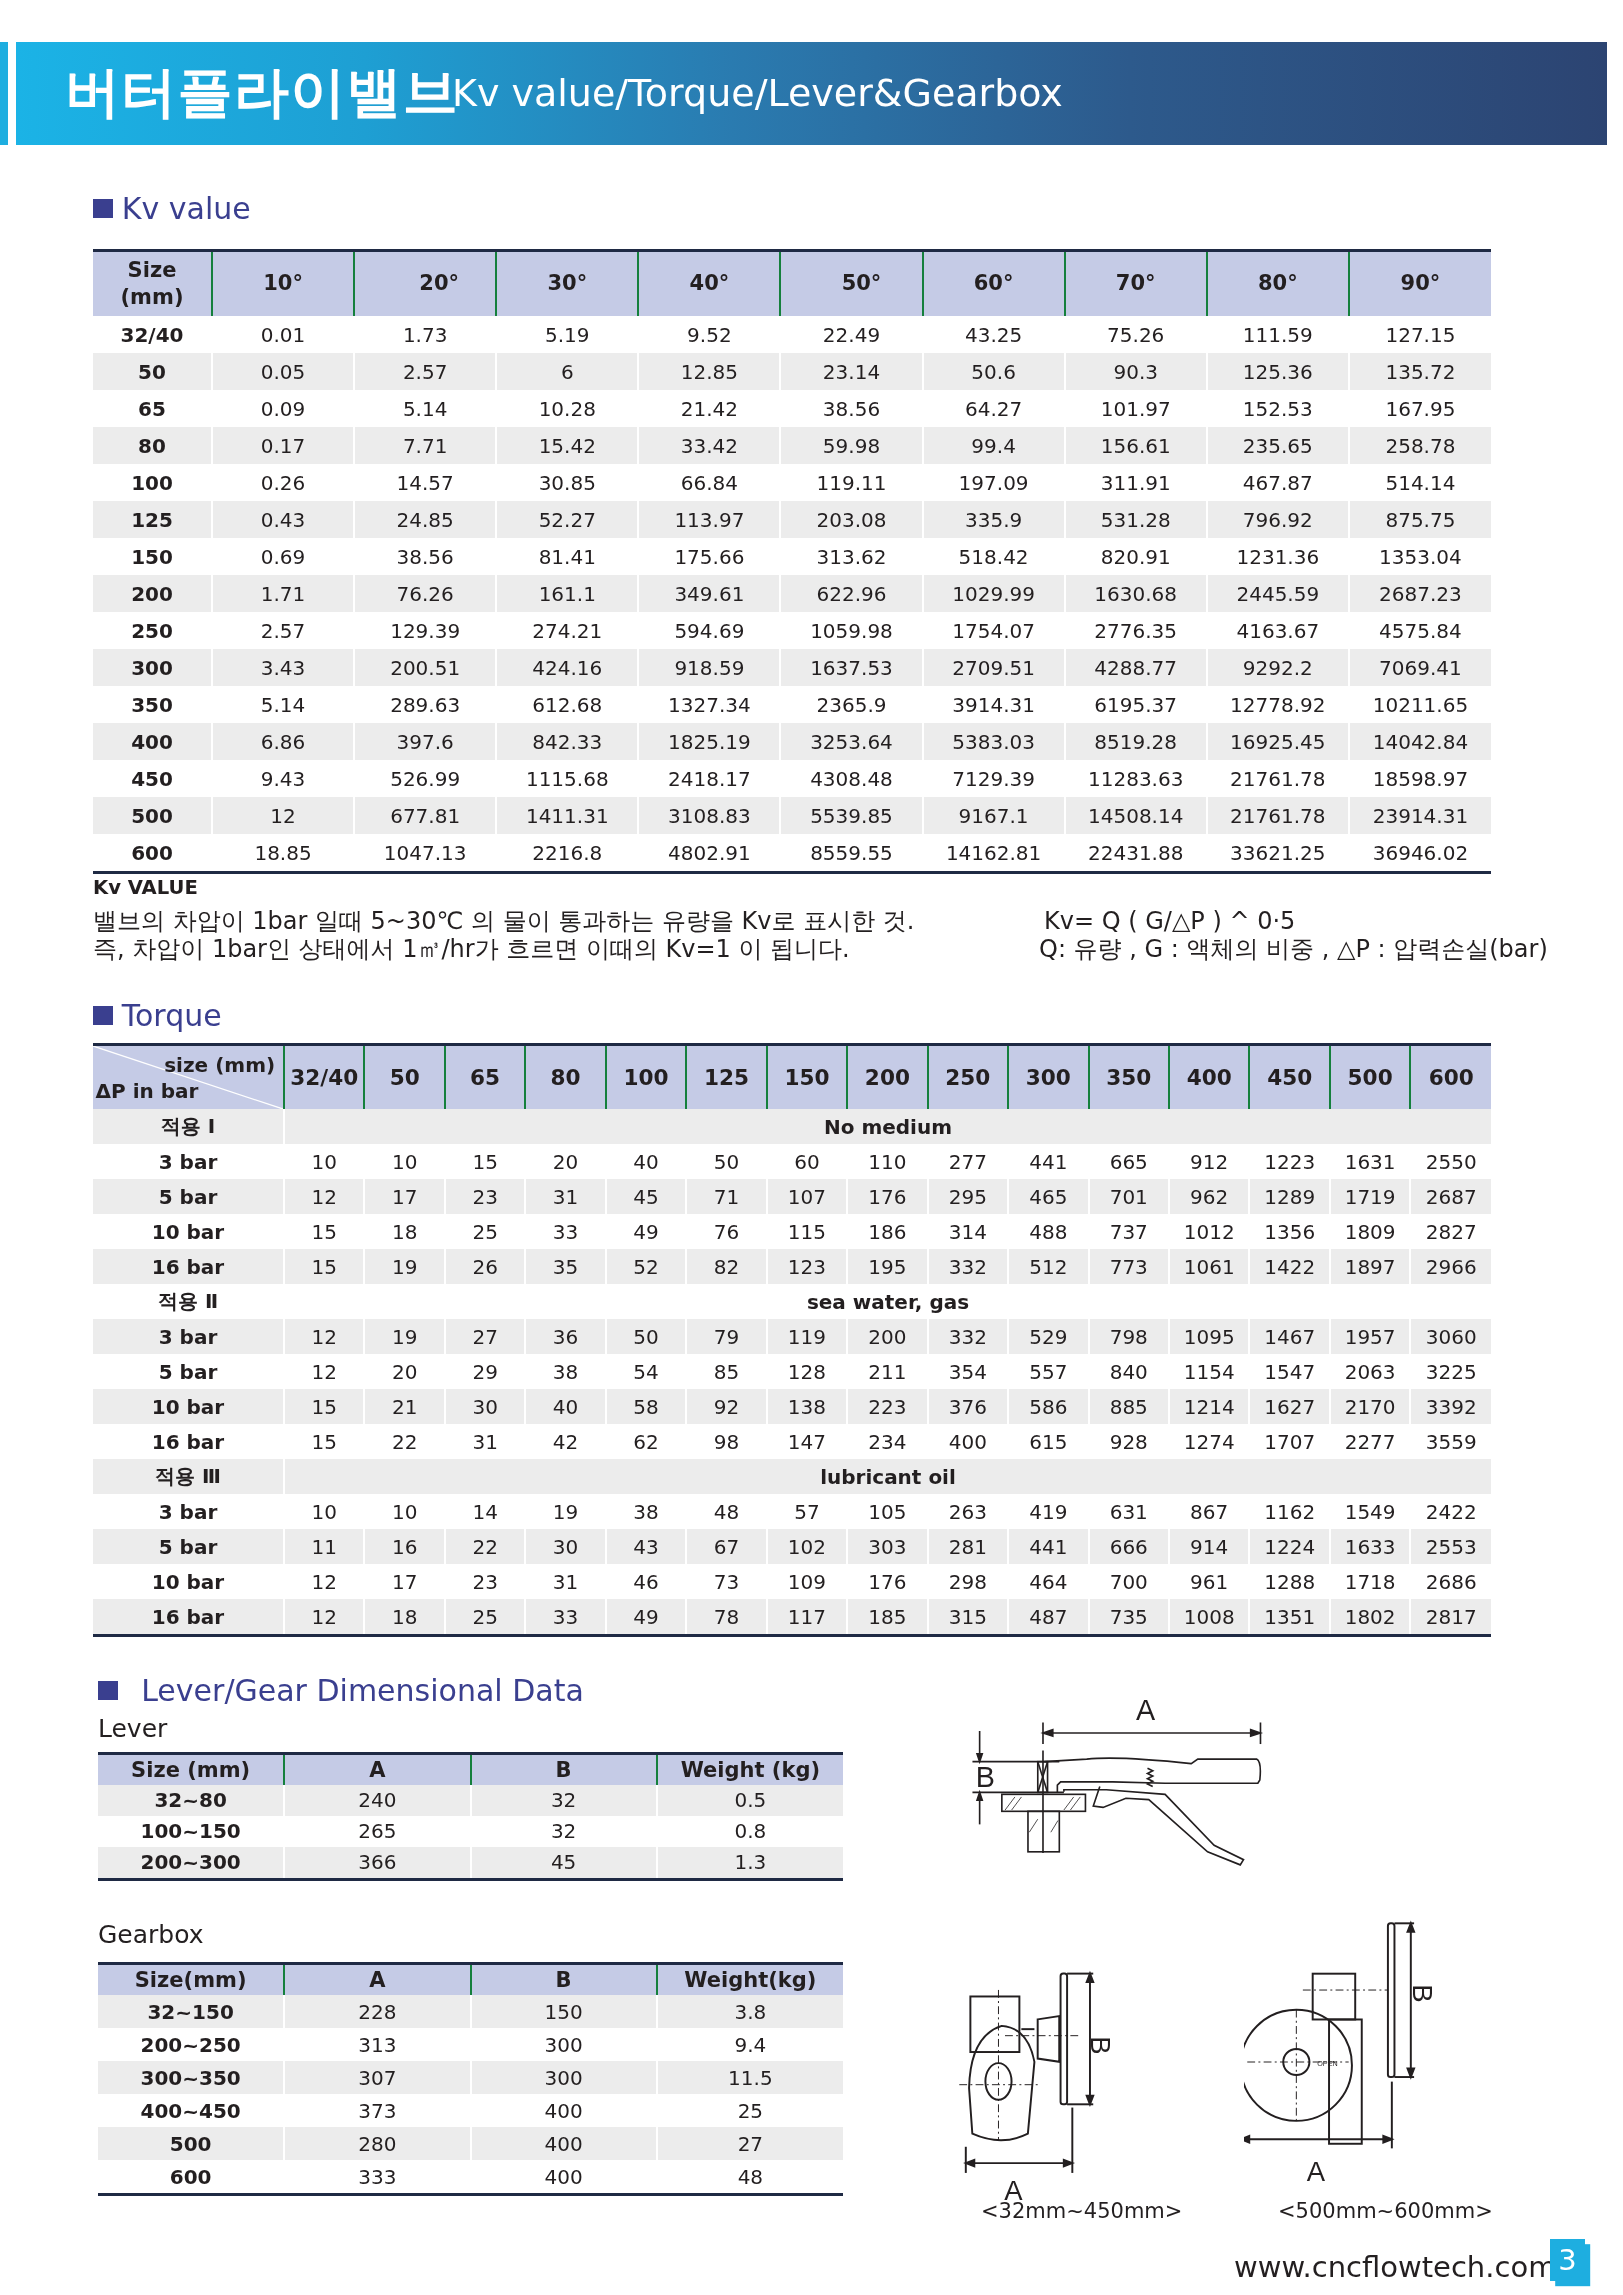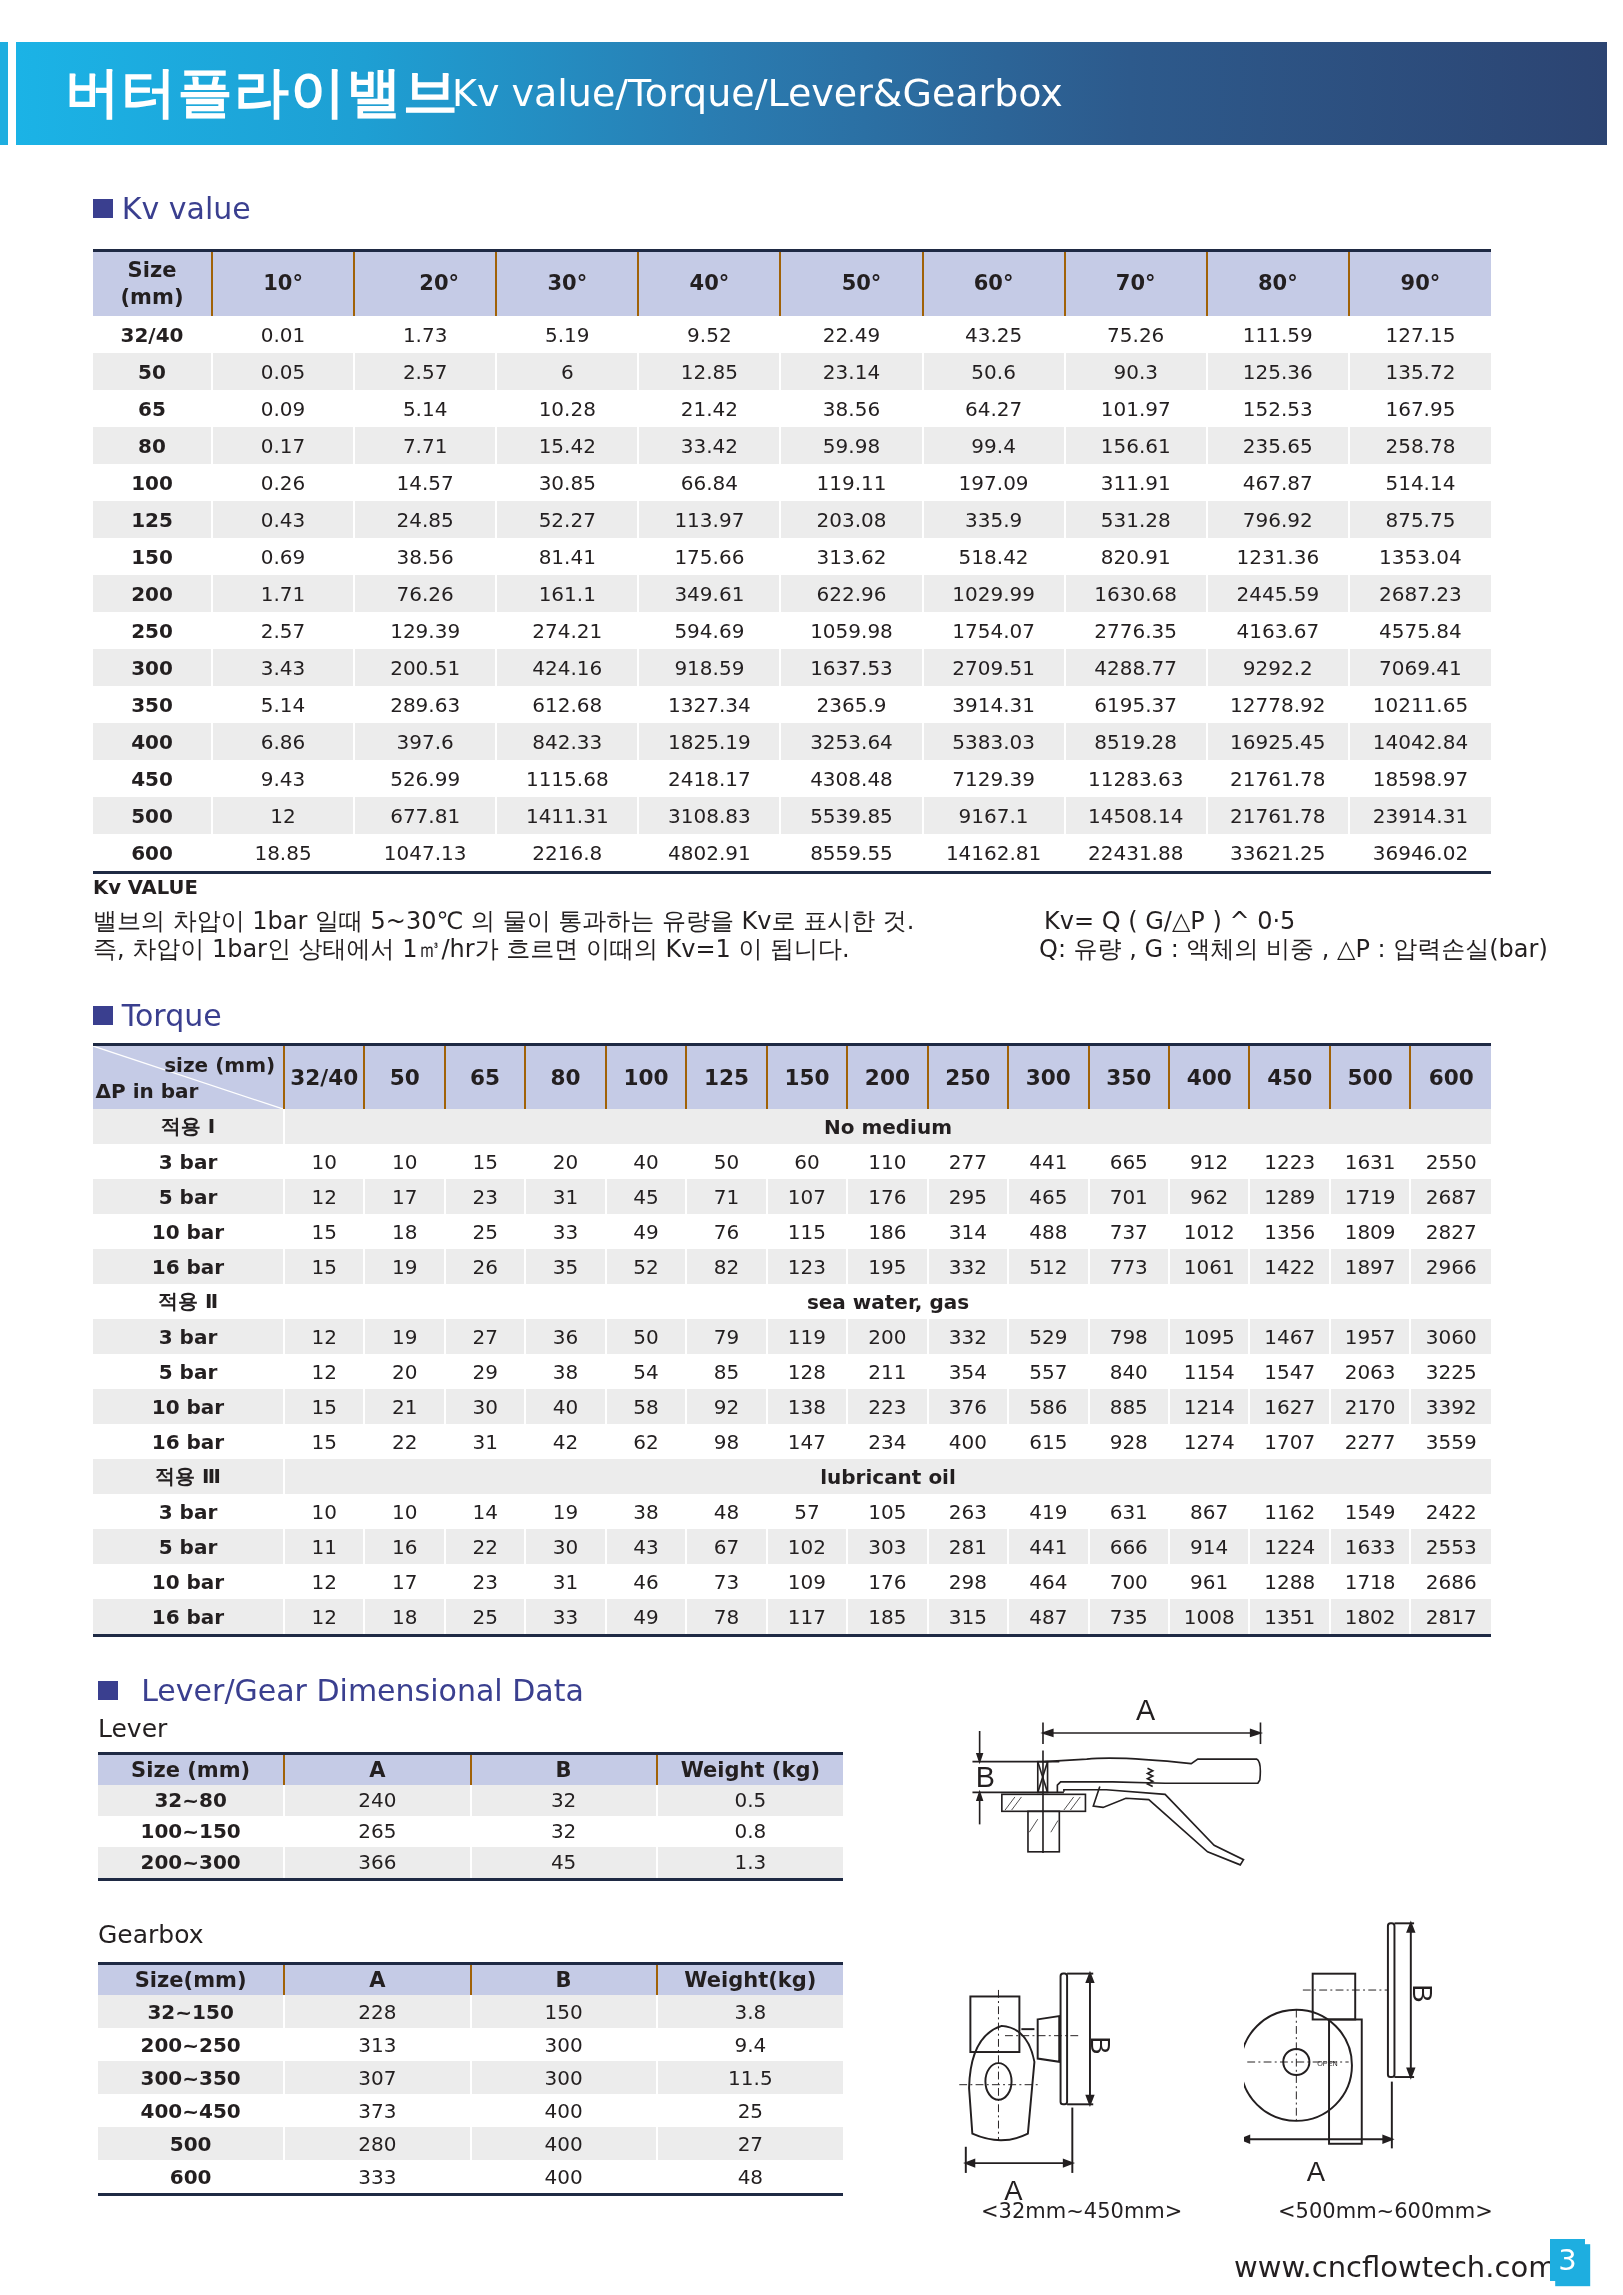--- a/index.html
+++ b/index.html
@@ -13,21 +13,21 @@
             background:linear-gradient(90deg,#1bb3e6 0%,#1e9fd3 22%,#2a7bb0 45%,#2d5a8c 70%,#2c4472 100%); }
   #banner-ko { left:65px; top:56px; font-size:55px; font-weight:bold; color:#fff; letter-spacing:1.3px; }
   #banner-en { left:452px; top:71px; font-size:38px; color:#fff; }
 
   
   .sec-title { font-size:30px; color:#3a3f8f; display:flex; align-items:center; }
   .sec-title .sq { width:19.6px; height:19.6px; background:#3a3f8f; margin-right:9.2px; display:inline-block; }
 
   
   table.grid { position:absolute; border-collapse:collapse; table-layout:fixed; }
-  table.grid th { background:#c5cbe6; font-weight:bold; color:#231f20; border-left:2px solid #a16207; padding:0; text-align:center; }
+  table.grid th { background:#c5cbe6; font-weight:bold; color:#231f20; border-left:2px solid #15803d; padding:0; text-align:center; }
   table.grid th:first-child { border-left:none; }
   table.grid td { text-align:center; padding:0; border-left:2px solid #fff; }
   table.grid td:first-child { border-left:none; font-weight:bold; }
   table.grid tr.alt td { background:#ececec; }
   table.grid thead tr { border-top:3.3px solid #1f2a44; }
   table.grid tbody tr:last-child { border-bottom:3.3px solid #1f2a44; }
 
   #kv-table { left:93px; top:249px; width:1398px; font-size:20px; }
   #kv-table th { height:64px; font-size:21px; }
   #kv-table td { height:37px; }

